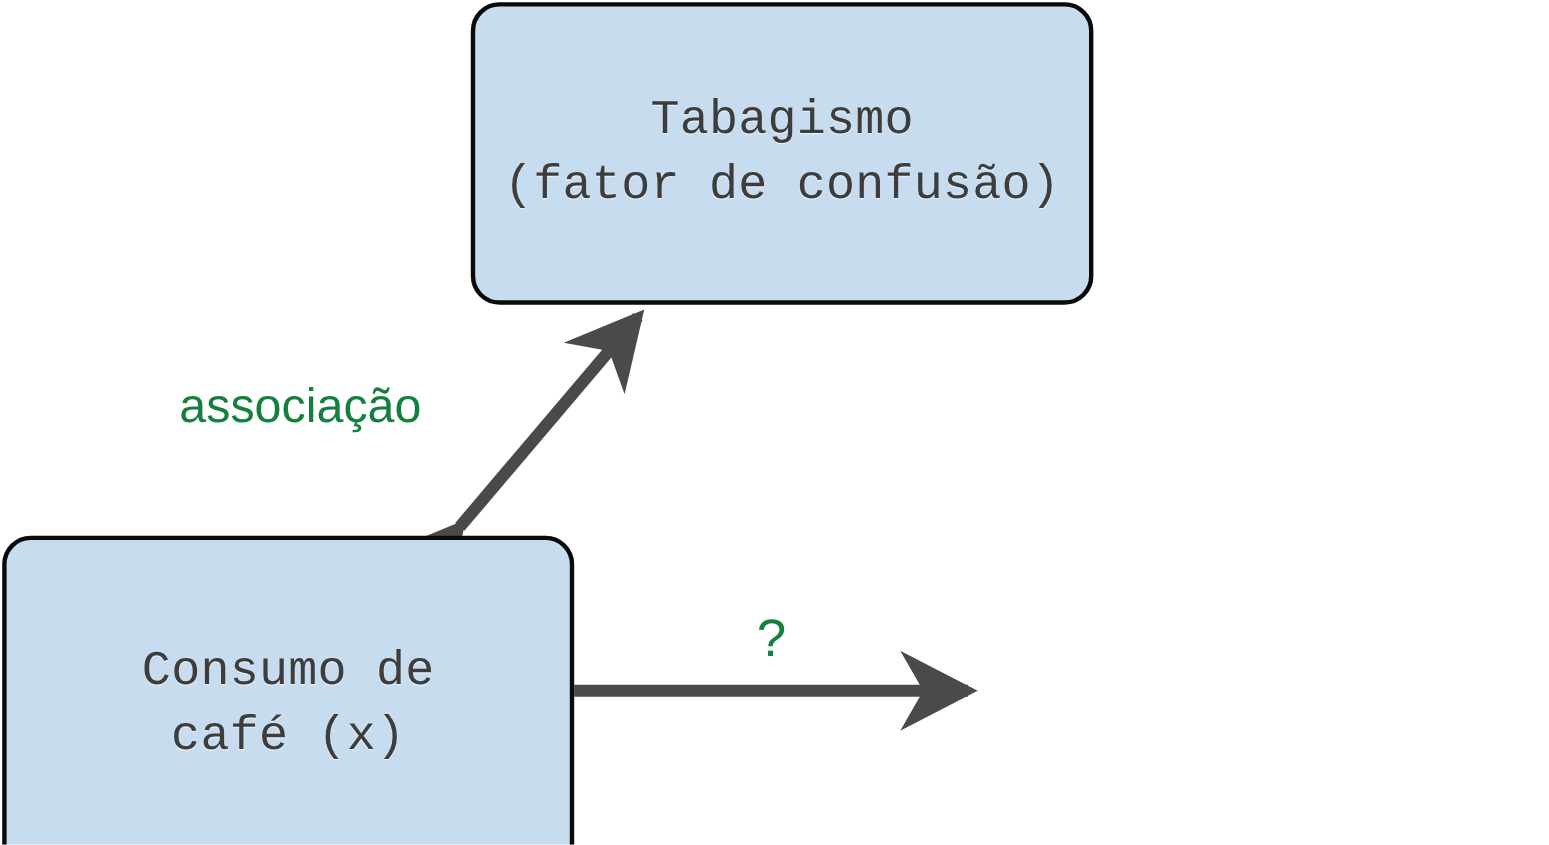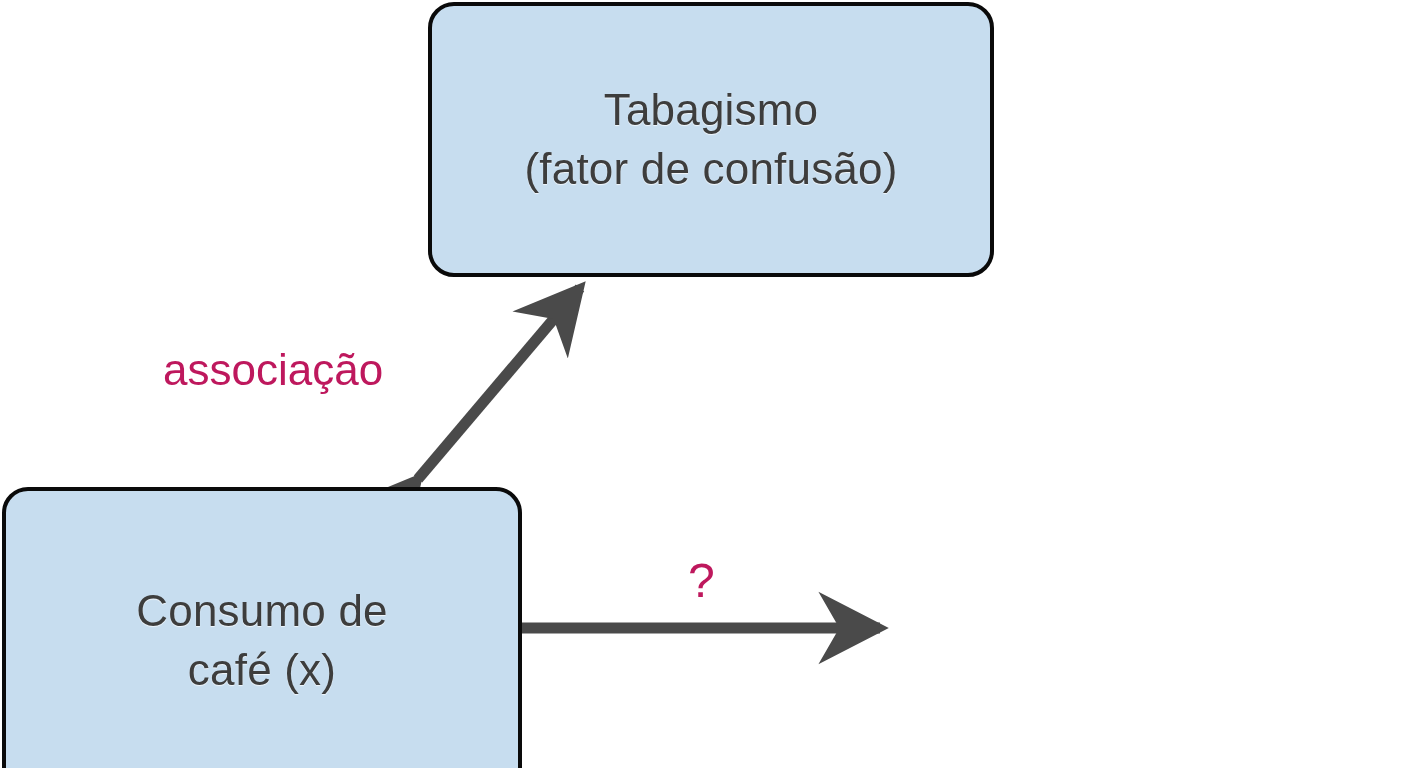--- a/index.html
+++ b/index.html
@@ -19,20 +19,21 @@
     position: absolute;
     box-sizing: border-box;
     border: 4px solid #0a0a0a;
     border-radius: 26px;
     background: #c7ddef;
     display: flex;
     align-items: center;
     justify-content: center;
     text-align: center;
     z-index: 2;
+    font-family: Liberation Mono, monospace;
   }
   .node-label {
     color: #3d3d3d;
     font-size: 44px;
     line-height: 1.34;
     letter-spacing: 0.2px;
     text-shadow: 0 1px 1px rgba(255,255,255,0.75);
     white-space: pre-line;
     padding: 0 10px;
   }
@@ -57,21 +58,21 @@
   #edges {
     position: absolute;
     left: 0;
     top: 0;
     width: 1408px;
     height: 768px;
     z-index: 1;
   }
   .edge-label {
     position: absolute;
-    color: #be185d;
+    color: #15803d;
     text-shadow: 0 1px 1px rgba(255,255,255,0.7);
     z-index: 3;
     white-space: nowrap;
   }
   #label-associacao {
     left: 163px;
     top: 348px;
     font-size: 44px;
     line-height: 1;
   }

